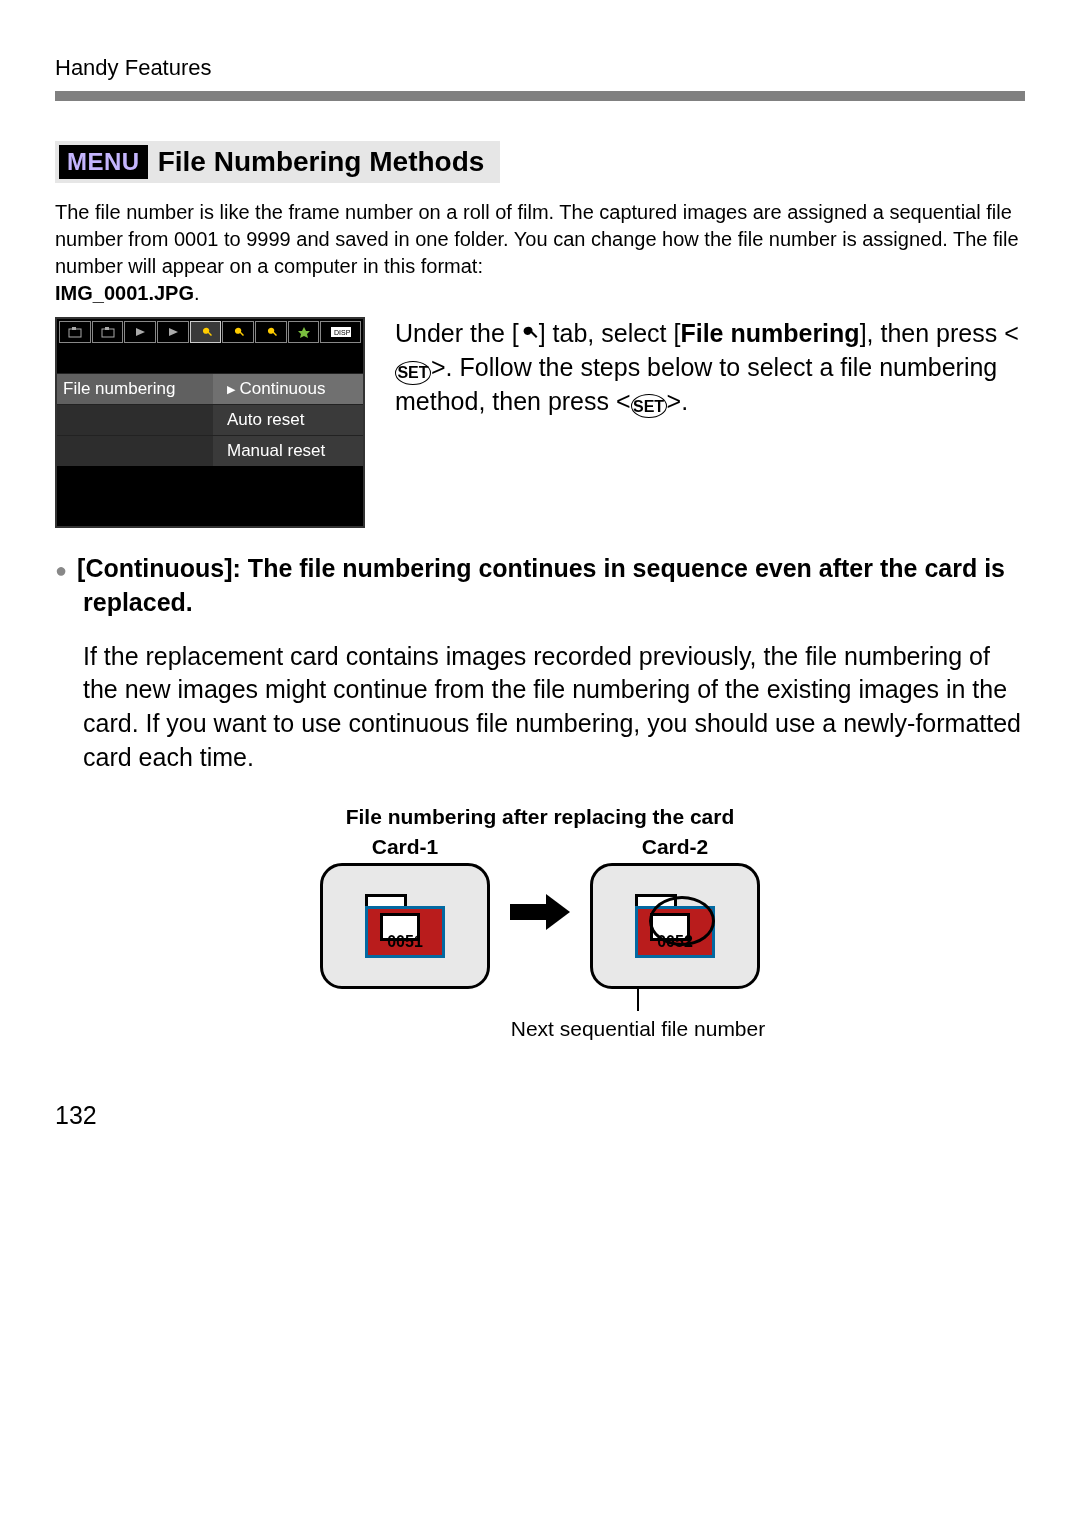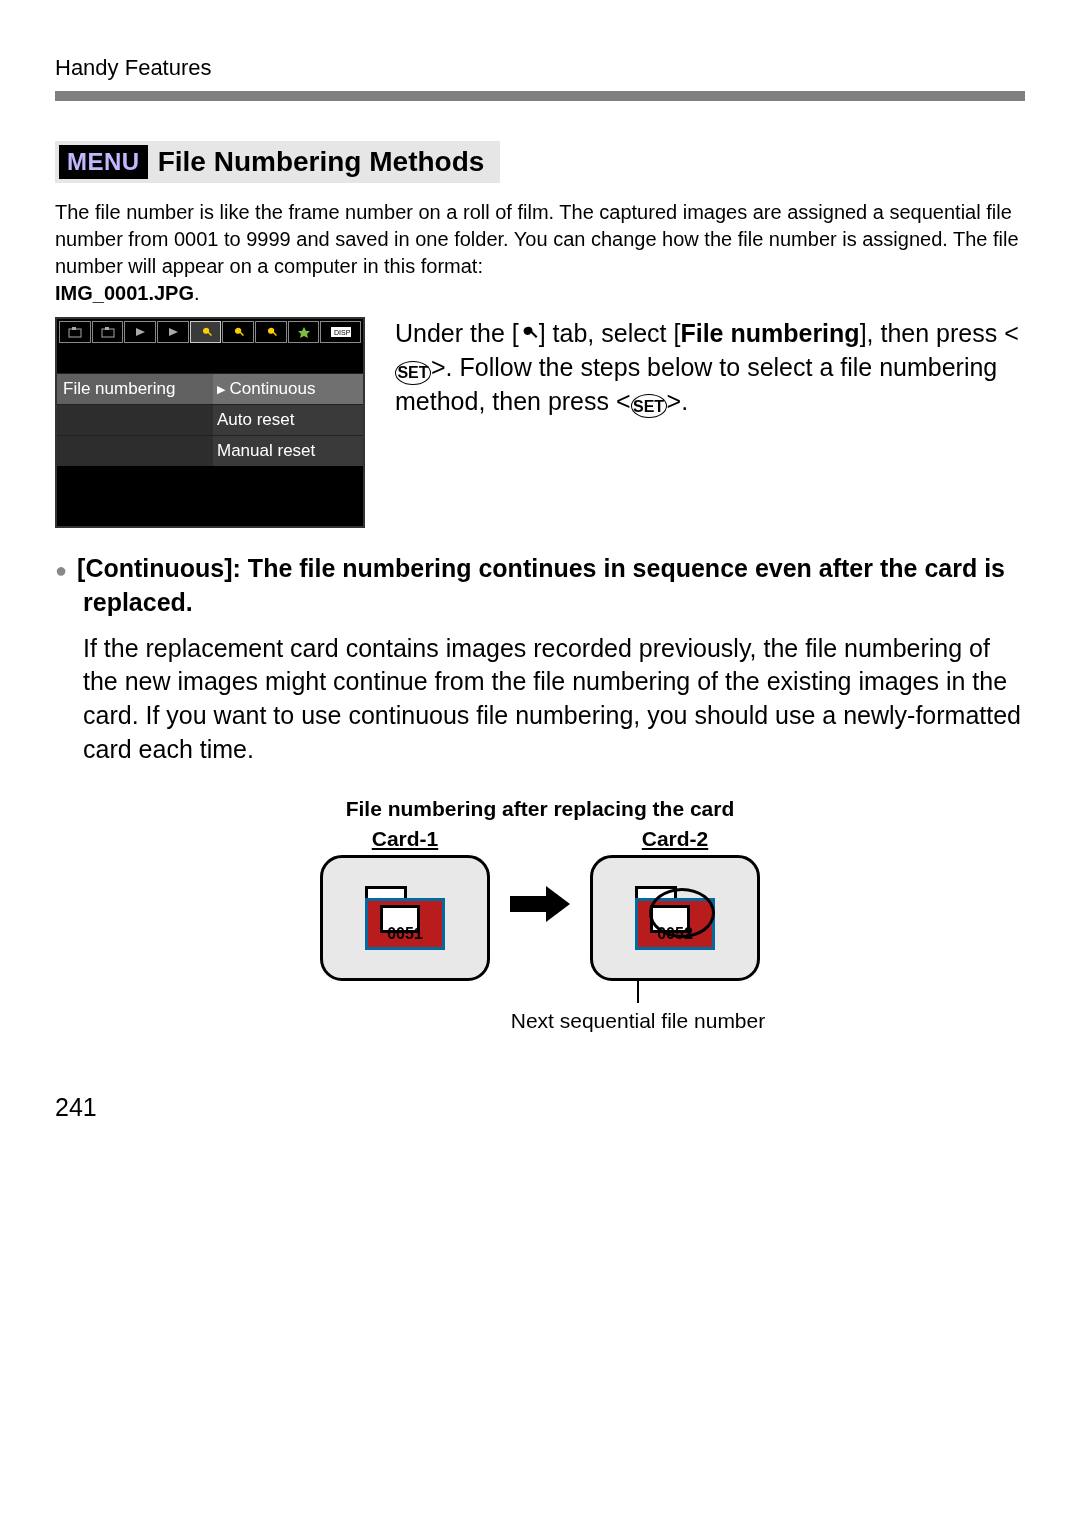--- a/index.html
+++ b/index.html
@@ -91,21 +91,21 @@
   .cam-label {
     width: 150px;
     padding-left: 6px;
     background: #2d2d2d;
     height: 100%;
     display: flex;
     align-items: center;
   }
   .cam-val {
     flex: 1;
-    padding-left: 4px;
+    padding-left: 14px;
     height: 100%;
     display: flex;
     align-items: center;
     box-sizing: border-box;
     background: #3a3a3a;
   }
   .cam-val.sel::before {
     content: "▶";
     color: #fff;
     font-size: 11px;
@@ -161,21 +161,21 @@
     display: flex;
     justify-content: center;
     align-items: center;
     gap: 20px;
     margin-top: 6px;
   }
   .card {
     width: 170px;
     text-align: center;
   }
-  .card-label { font-weight: bold; font-size: 21px; margin-bottom: 4px; text-decoration: underline; }
+  .card-label { font-weight: bold; font-size: 21px; margin-bottom: 4px; }
   .card-body {
     border: 3px solid #000;
     border-radius: 22px;
     background: #e8e8e8;
     height: 120px;
     position: relative;
     display:flex; align-items:center; justify-content:center;
   }
   .folder {
     position:relative; width: 80px; height: 64px;
@@ -315,21 +315,21 @@
       <span>Under the [</span><span class="wrench">
           <svg width="20" height="20">
             <path d="M8 2a4 4 0 1 0 4 6l5 5 1.5-1.5-5-5A4 4 0 0 0 8 2z" fill="#000"></path>
           </svg>
         </span><span>] tab, select [</span><span class="bold">File numbering</span><span>], then press &lt;</span><span class="set-badge">SET</span><span>&gt;. Follow the steps below to select a file numbering method, then press &lt;</span><span class="set-badge">SET</span><span>&gt;.</span>
     </div>
   </div>
 
   <div class="bullet-block">
     <div class="bullet-head">[Continuous]: The file numbering continues in sequence even after the card is replaced.</div>
-    <div style="margin-top:12px;">If the replacement card contains images recorded previously, the file numbering of the new images might continue from the file numbering of the existing images in the card. If you want to use continuous file numbering, you should use a newly-formatted card each time.</div>
+    <div style="margin-top:20px;">If the replacement card contains images recorded previously, the file numbering of the new images might continue from the file numbering of the existing images in the card. If you want to use continuous file numbering, you should use a newly-formatted card each time.</div>
   </div>
 
   <div class="diagram-caption">File numbering after replacing the card</div>
 
   <div class="diagram">
     <div class="card">
       <div class="card-label">Card-1</div>
       <div class="card-body">
         <div class="folder">
           <div class="tab"></div>
@@ -354,15 +354,15 @@
         <div class="circle"></div>
       </div>
     </div>
   </div>
 
   <span class="pointer-stick"></span>
   <div class="pointer-line">
     <span style="display:inline-block; transform:translateX(98px);">Next sequential file number</span>
   </div>
 
-  <div class="page-num">241</div>
+  <div class="page-num">132</div>
 
 </div>
 
 </body></html>

